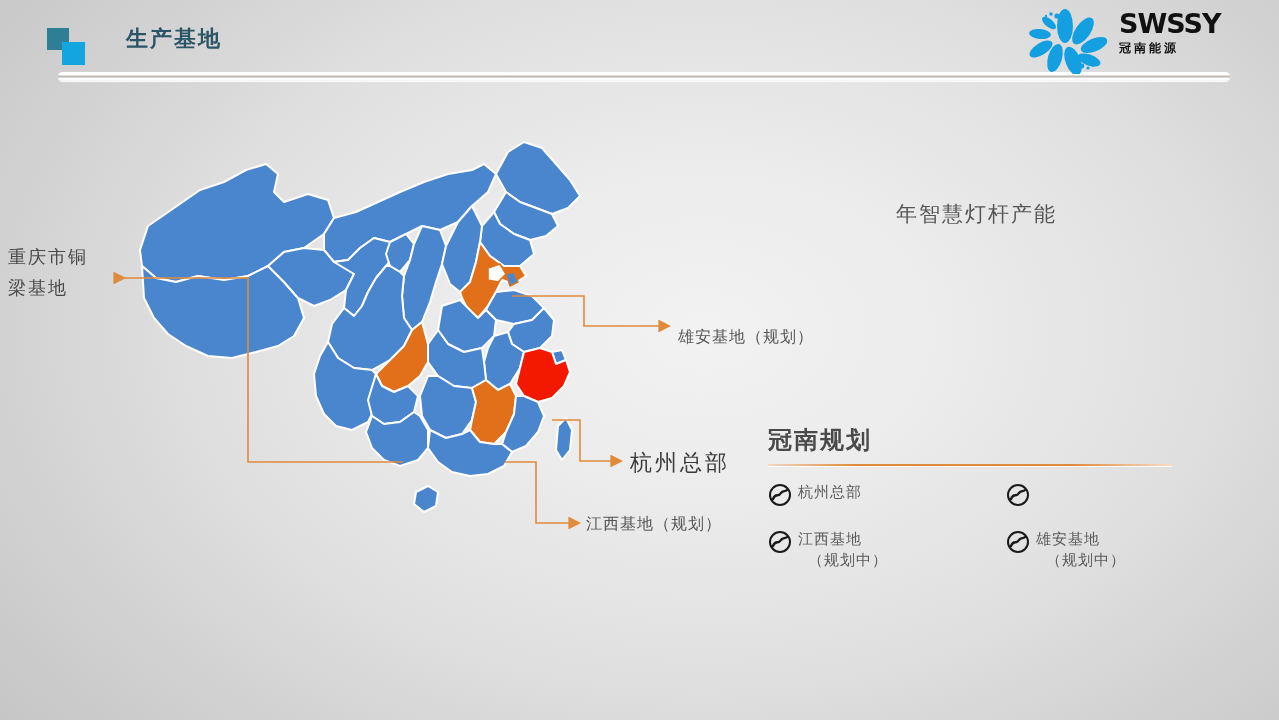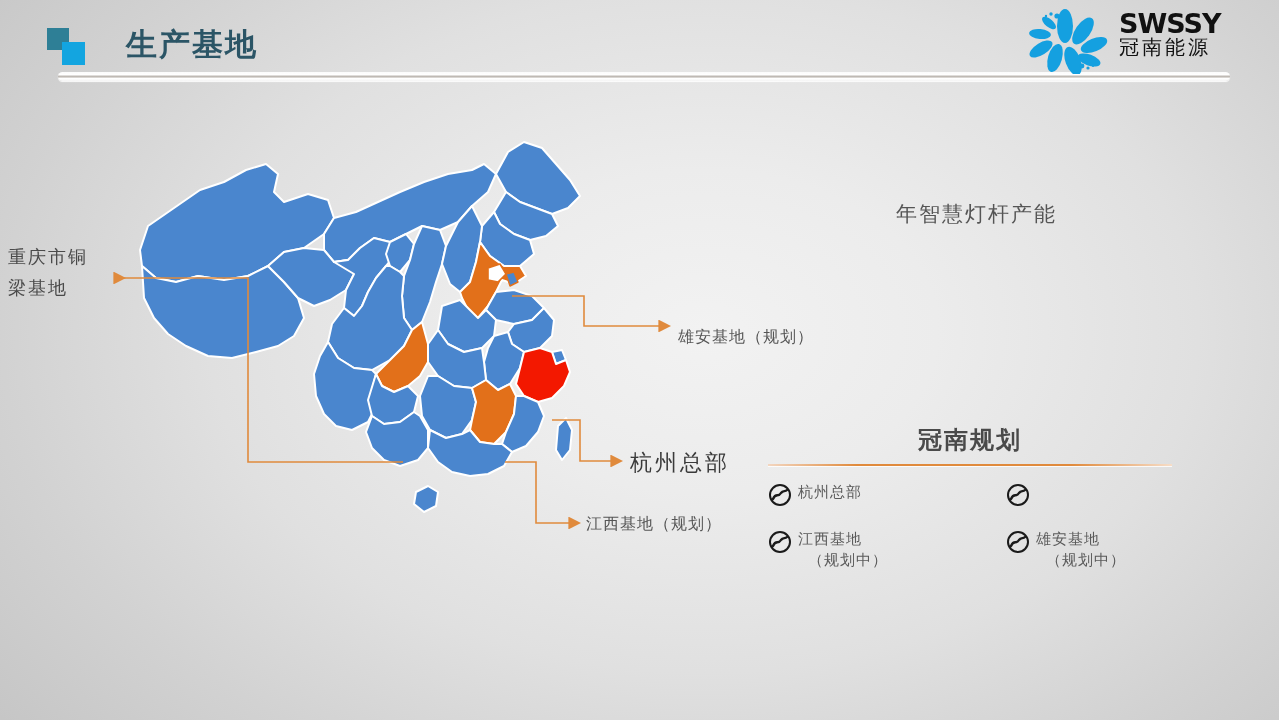--- a/index.html
+++ b/index.html
@@ -14,42 +14,42 @@
       radial-gradient(ellipse 900px 620px at 55% 46%, #f2f2f2 0%, #ececec 26%, #e0e0e0 55%, #d2d2d2 78%, #c6c6c6 100%);
   }
 
   
   #header{position:absolute;left:0;top:0;width:1279px;height:92px;}
   .sq{position:absolute;}
   #sq-dark{left:47px;top:28px;width:22px;height:22px;background:#2e7f96;}
   #sq-light{left:62px;top:42px;width:23px;height:23px;background:#13a5e0;}
   #page-title{
     position:absolute;left:126px;top:26px;
-    font-size:31px;font-weight:bold;color:#2b5566;
+    font-size:22px;font-weight:bold;color:#2b5566;
     letter-spacing:2px;line-height:1.2;
     font-family:"DejaVu Sans","Liberation Sans",sans-serif;
   }
   #title-rule{
     position:absolute;left:58px;top:72px;width:1172px;height:9px;
     background:linear-gradient(to bottom,#fbfbfb 0%,#ffffff 28%,#b9b3ad 52%,#ffffff 72%,#f4f4f4 100%);
     border-radius:5px;
     box-shadow:0 1px 1px rgba(255,255,255,.9);
   }
 
   
   #logo{position:absolute;right:6px;top:4px;width:258px;height:74px;}
   #logo-mark{position:absolute;left:0;top:4px;width:100px;height:66px;}
   #logo-text{position:absolute;left:104px;top:6px;width:155px;}
   #logo-name{
     font-family:"DejaVu Sans","Liberation Sans",sans-serif;
     font-size:27px;font-weight:bold;color:#111;letter-spacing:-1px;line-height:1;
   }
   #logo-sub{
-    font-size:20px;font-weight:normal;color:#111;letter-spacing:3px;
-    line-height:1;
+    font-size:12px;font-weight:bold;color:#111;letter-spacing:3px;
+    margin-top:5px;line-height:1;
     font-family:"DejaVu Sans","Liberation Sans",sans-serif;
   }
 
   
   #map-wrap{position:absolute;left:128px;top:130px;width:560px;height:430px;}
   #map-svg{width:560px;height:430px;display:block;}
 
   
   .callout{
     position:absolute;color:#555;
@@ -76,21 +76,21 @@
     vertical-align:bottom;margin-left:2px;margin-bottom:10px;
   }
   #stat-label{
     margin-top:14px;font-size:21px;color:#555;letter-spacing:2px;
     font-family:"DejaVu Sans","Liberation Sans",sans-serif;
   }
 
   
   #plan{position:absolute;left:768px;top:424px;width:404px;}
   #plan-title{
-    text-align:center;font-size:24px;font-weight:bold;color:#4a4a4a;
+    font-size:24px;font-weight:bold;color:#4a4a4a;
     letter-spacing:2px;font-family:"DejaVu Sans","Liberation Sans",sans-serif;
   }
   #plan-rule{
     margin-top:8px;height:2px;width:404px;
     background:linear-gradient(to right,#f3d6c0 0%,#e08a3c 22%,#e08a3c 75%,#f6ddc8 100%);
     box-shadow:0 1px 0 rgba(255,255,255,.8);
   }
   #plan-grid{
     margin-top:16px;display:grid;grid-template-columns:238px 166px;
     row-gap:22px;

